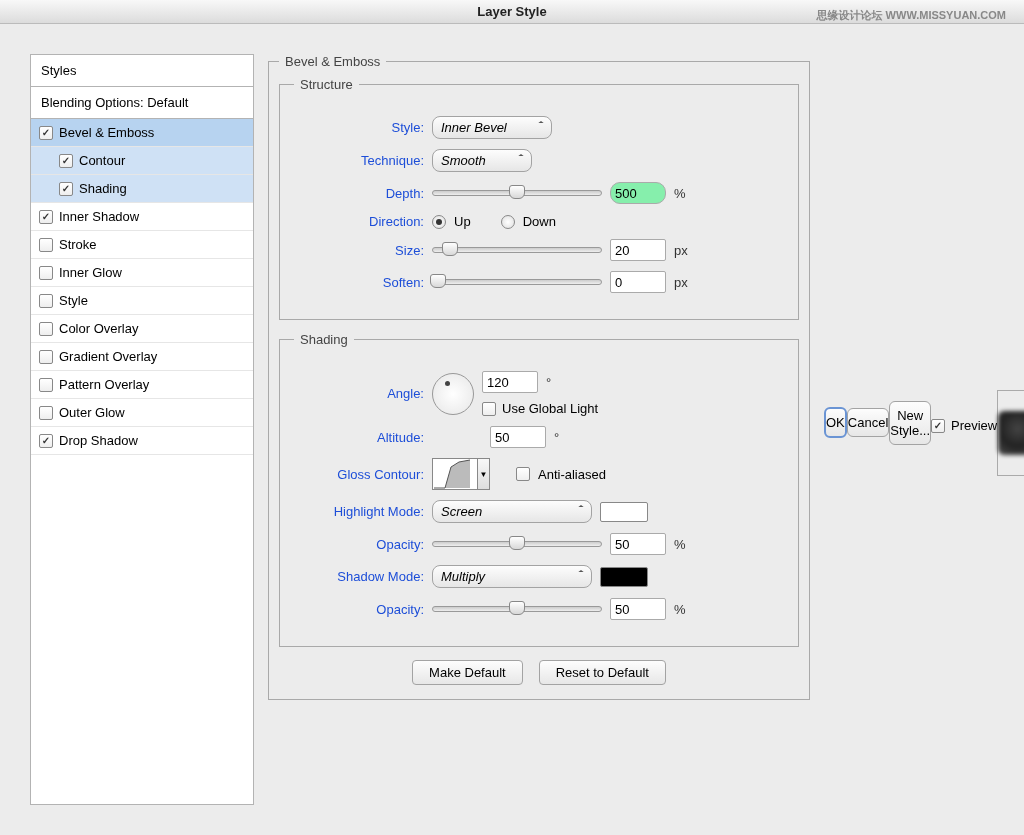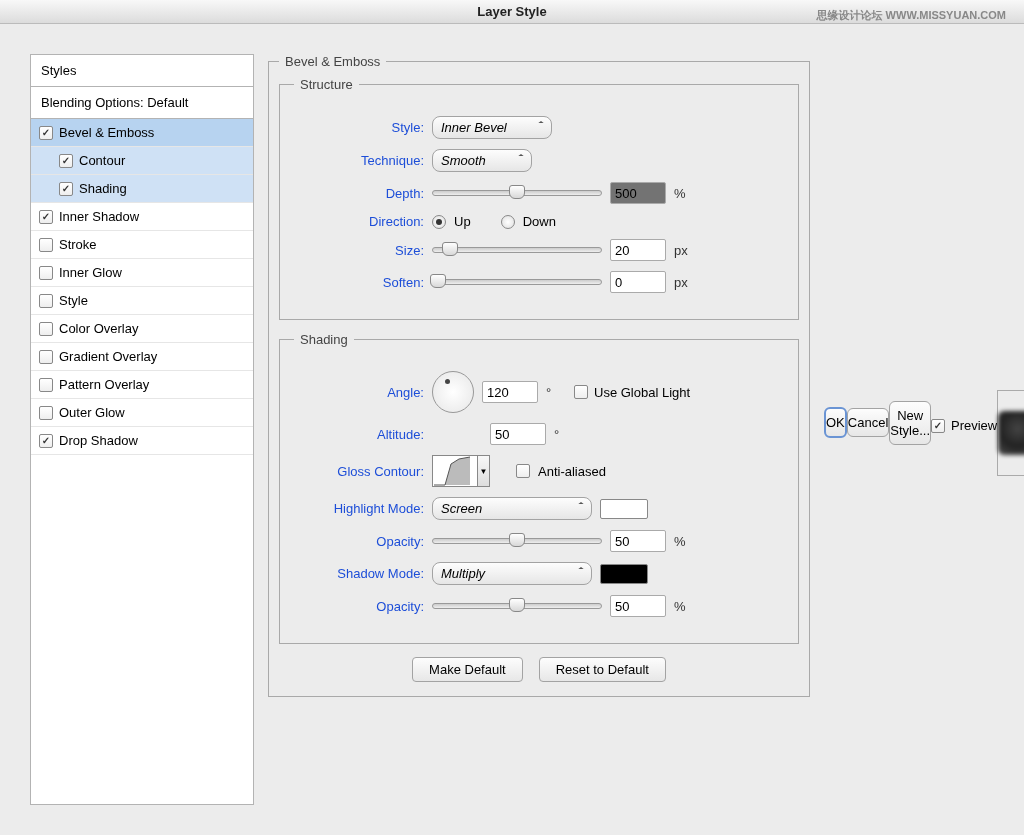--- a/index.html
+++ b/index.html
@@ -20,21 +20,21 @@
 fieldset { border: 1px solid #a9a9a9; padding: 14px 14px 16px 14px; margin-bottom: 12px; }
 fieldset.main { padding: 8px 10px 14px 10px; }
 legend { padding: 0 6px; color: #444; }
 .row { display: flex; align-items: center; margin: 10px 0; gap: 8px; }
 .lbl { width: 130px; text-align: right; color: #1d4ed8; }
 .select { background: linear-gradient(#fdfdfd,#e6e6e6); border: 1px solid #a3a3a3; border-radius: 8px; padding: 3px 20px 3px 8px; position: relative; min-width: 120px; font-style: italic; }
 .select::after { content: ""; position: absolute; right: 6px; top: 4px; width: 8px; height: 10px; background: linear-gradient(to bottom,#555 0 2px,transparent 2px 4px,#555 4px 6px,transparent 6px); clip-path: polygon(50% 0,100% 30%,0 30%,50% 0,0 70%,100% 70%,50% 100%,0 70%); }
 .slider { flex: 0 0 170px; height: 6px; background: linear-gradient(#ccc,#eee); border: 1px solid #999; border-radius: 3px; position: relative; }
 .thumb { position: absolute; top: -6px; width: 16px; height: 14px; background: linear-gradient(#fff,#d8d8d8); border: 1px solid #888; border-radius: 3px 3px 6px 6px; transform: translateX(-50%); }
 .numfield { width: 56px; height: 22px; border: 1px solid #aaa; background: #fff; padding: 0 4px; border-radius: 2px; }
-.numfield.sel { background: #737373; }
+.numfield.sel { background: #86efac; border-radius: 10px; }
 .unit { color: #333; width: 20px; }
 .radio { width: 14px; height: 14px; border: 1px solid #888; border-radius: 50%; background: radial-gradient(#fff,#ddd); display: inline-block; position: relative; }
 .radio.on::after { content: ""; width: 6px; height: 6px; background: #333; border-radius: 50%; position: absolute; top: 3px; left: 3px; }
 .color-swatch { width: 48px; height: 20px; border: 1px solid #888; border-radius: 2px; }
 .contour-box { width: 46px; height: 32px; border: 1px solid #888; background: #fff; position: relative; }
 .contour-box svg { width: 38px; height: 30px; }
 .contour-wrap { display: flex; }
 .contour-arrow { width: 12px; height: 32px; border: 1px solid #888; border-left: none; background: linear-gradient(#f8f8f8,#ddd); display: flex; align-items: center; justify-content: center; font-size: 8px; }
 .anglewheel { width: 42px; height: 42px; border: 1px solid #999; border-radius: 50%; background: radial-gradient(#fff,#e6e6e6); position: relative; }
 .anglewheel::after { content: ""; width: 5px; height: 5px; background: #444; border-radius: 50%; position: absolute; top: 7px; left: 12px; }
@@ -160,21 +160,21 @@
           <span class="unit">px</span>
         </div>
       </fieldset>
 
       <fieldset>
         <legend>Shading</legend>
 
         <div class="row">
           <div class="lbl">Angle:</div>
           <div class="anglewheel" style="grid-row: span 2;"></div>
-          <div style="display:flex; gap:8px;">
+          <div style="display:flex; flex-direction:column; gap:8px;">
             <div style="display:flex; align-items:center; gap:8px;">
               <input class="numfield" value="120" style="">
               <span class="unit">°</span>
             </div>
             <div style="display:flex; align-items:center; gap:6px;">
               <span class="checkbox"></span>
               <span>Use Global Light</span>
             </div>
           </div>
         </div>

